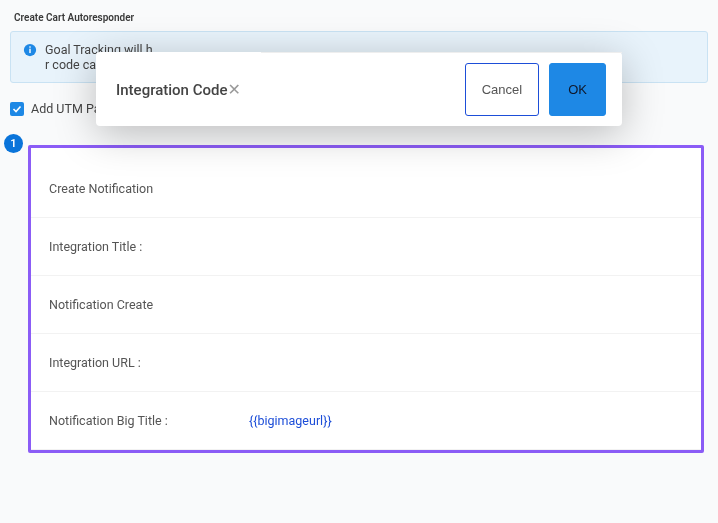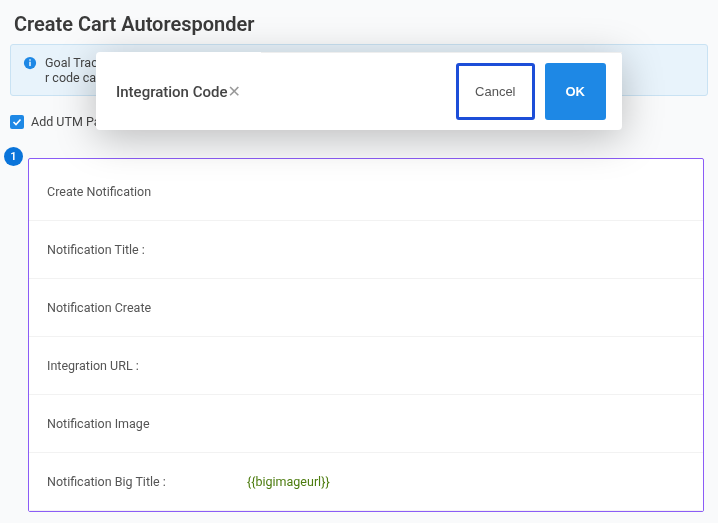--- a/index.html
+++ b/index.html
@@ -9,21 +9,21 @@
     background: #f9fafb;
     color: #333;
     width: 718px;
     height: 523px;
     overflow: hidden;
     position: relative;
   }
 
   
   .page-title {
-    font-size: 20px;
+    font-size: 10px;
     font-weight: 600;
     color: #3a3a3a;
     padding: 12px 14px 8px;
   }
   .info-banner {
     margin: 0 10px 12px;
     background: #e8f3fb;
     border: 1px solid #c9e2f3;
     border-radius: 3px;
     padding: 10px 12px;
@@ -47,35 +47,35 @@
   }
   .step-badge {
     width:19px; height:19px; border-radius:50%;
     background:#0a74da; color:#fff; font-size:11px; font-weight:600;
     display:flex; align-items:center; justify-content:center;
     margin: 4px 0 0 4px;
   }
   .form-card {
     margin: -8px 14px 0 28px;
     background:#fff;
-    border:1px solid #8b5cf6;
+    border:3px solid #8b5cf6;
     border-radius:2px;
-    padding-top:4px;
+    padding-top:12px;
   }
   .form-row {
     display:flex; align-items:center;
     height:58px;
     border-bottom:1px solid #f2f2f2;
     padding: 0 18px;
     font-size: 12.5px;
     color:#555;
     gap: 40px;
   }
   .form-label { width: 160px; flex-shrink:0; }
-  .form-value { color:#4d7c0f; }
+  .form-value { color:#1d4ed8; }
 
   
   .backdrop {
     position:absolute; inset:0;
     display:flex; align-items:flex-start; justify-content:center;
     padding-top: 52px;
   }
   .modal {
     width: 526px;
     background:#fff;
@@ -107,33 +107,32 @@
   .body-scroll::-webkit-scrollbar { width:10px; }
   .body-scroll::-webkit-scrollbar-thumb { background:#c5c5c5; }
   .body-scroll::-webkit-scrollbar-track { background:#f0f0f0; }
 
   .modal-footer {
     border-top:1px solid #eee;
     padding: 10px 16px;
     display:flex; justify-content:flex-end; gap:10px;
   }
   .btn {
-    border:3px solid #1d4ed8;
+    border:1px solid #1d4ed8;
     background:#fff;
     color:#555;
     padding: 6px 16px;
     border-radius:3px;
     font-size:13px;
     cursor:pointer;
     text-align:right;
   }
   .btn-primary {
-    background:#1e88e5; border-color:#1e88e5; color:#ffffff;
+    background:#1e88e5; border-color:#1e88e5; color:#0f172a;
     padding: 18px 18px;
-    font-weight: bold;
   }
 </style>
 </head>
 <body>
 
 <div class="page-title">Create Cart Autoresponder</div>
 
 <div class="info-banner">
   <svg class="info-icon-svg" viewBox="0 0 16 16">
     <circle cx="8" cy="8" r="7" fill="#1e88e5"></circle>
@@ -157,33 +156,29 @@
 </div>
 
 <div class="step-badge">1</div>
 
 <div class="form-card">
   <div class="form-row">
     <span class="form-label">Create Notification</span>
     <span class="form-value"></span>
   </div>
   <div class="form-row">
-    <span class="form-label">Notification Title :</span>
+    <span class="form-label">Integration Title :</span>
     <span class="form-value"></span>
   </div>
   <div class="form-row">
     <span class="form-label">Notification Create</span>
     <span class="form-value"></span>
   </div>
   <div class="form-row">
     <span class="form-label">Integration URL :</span>
-    <span class="form-value"></span>
-  </div>
-  <div class="form-row">
-    <span class="form-label">Notification Image</span>
     <span class="form-value"></span>
   </div>
   <div class="form-row">
     <span class="form-label">Notification Big Title :</span>
     <span class="form-value">{{bigimageurl}}</span>
   </div>
 </div>
 
 <div class="backdrop">
   <div class="modal">

